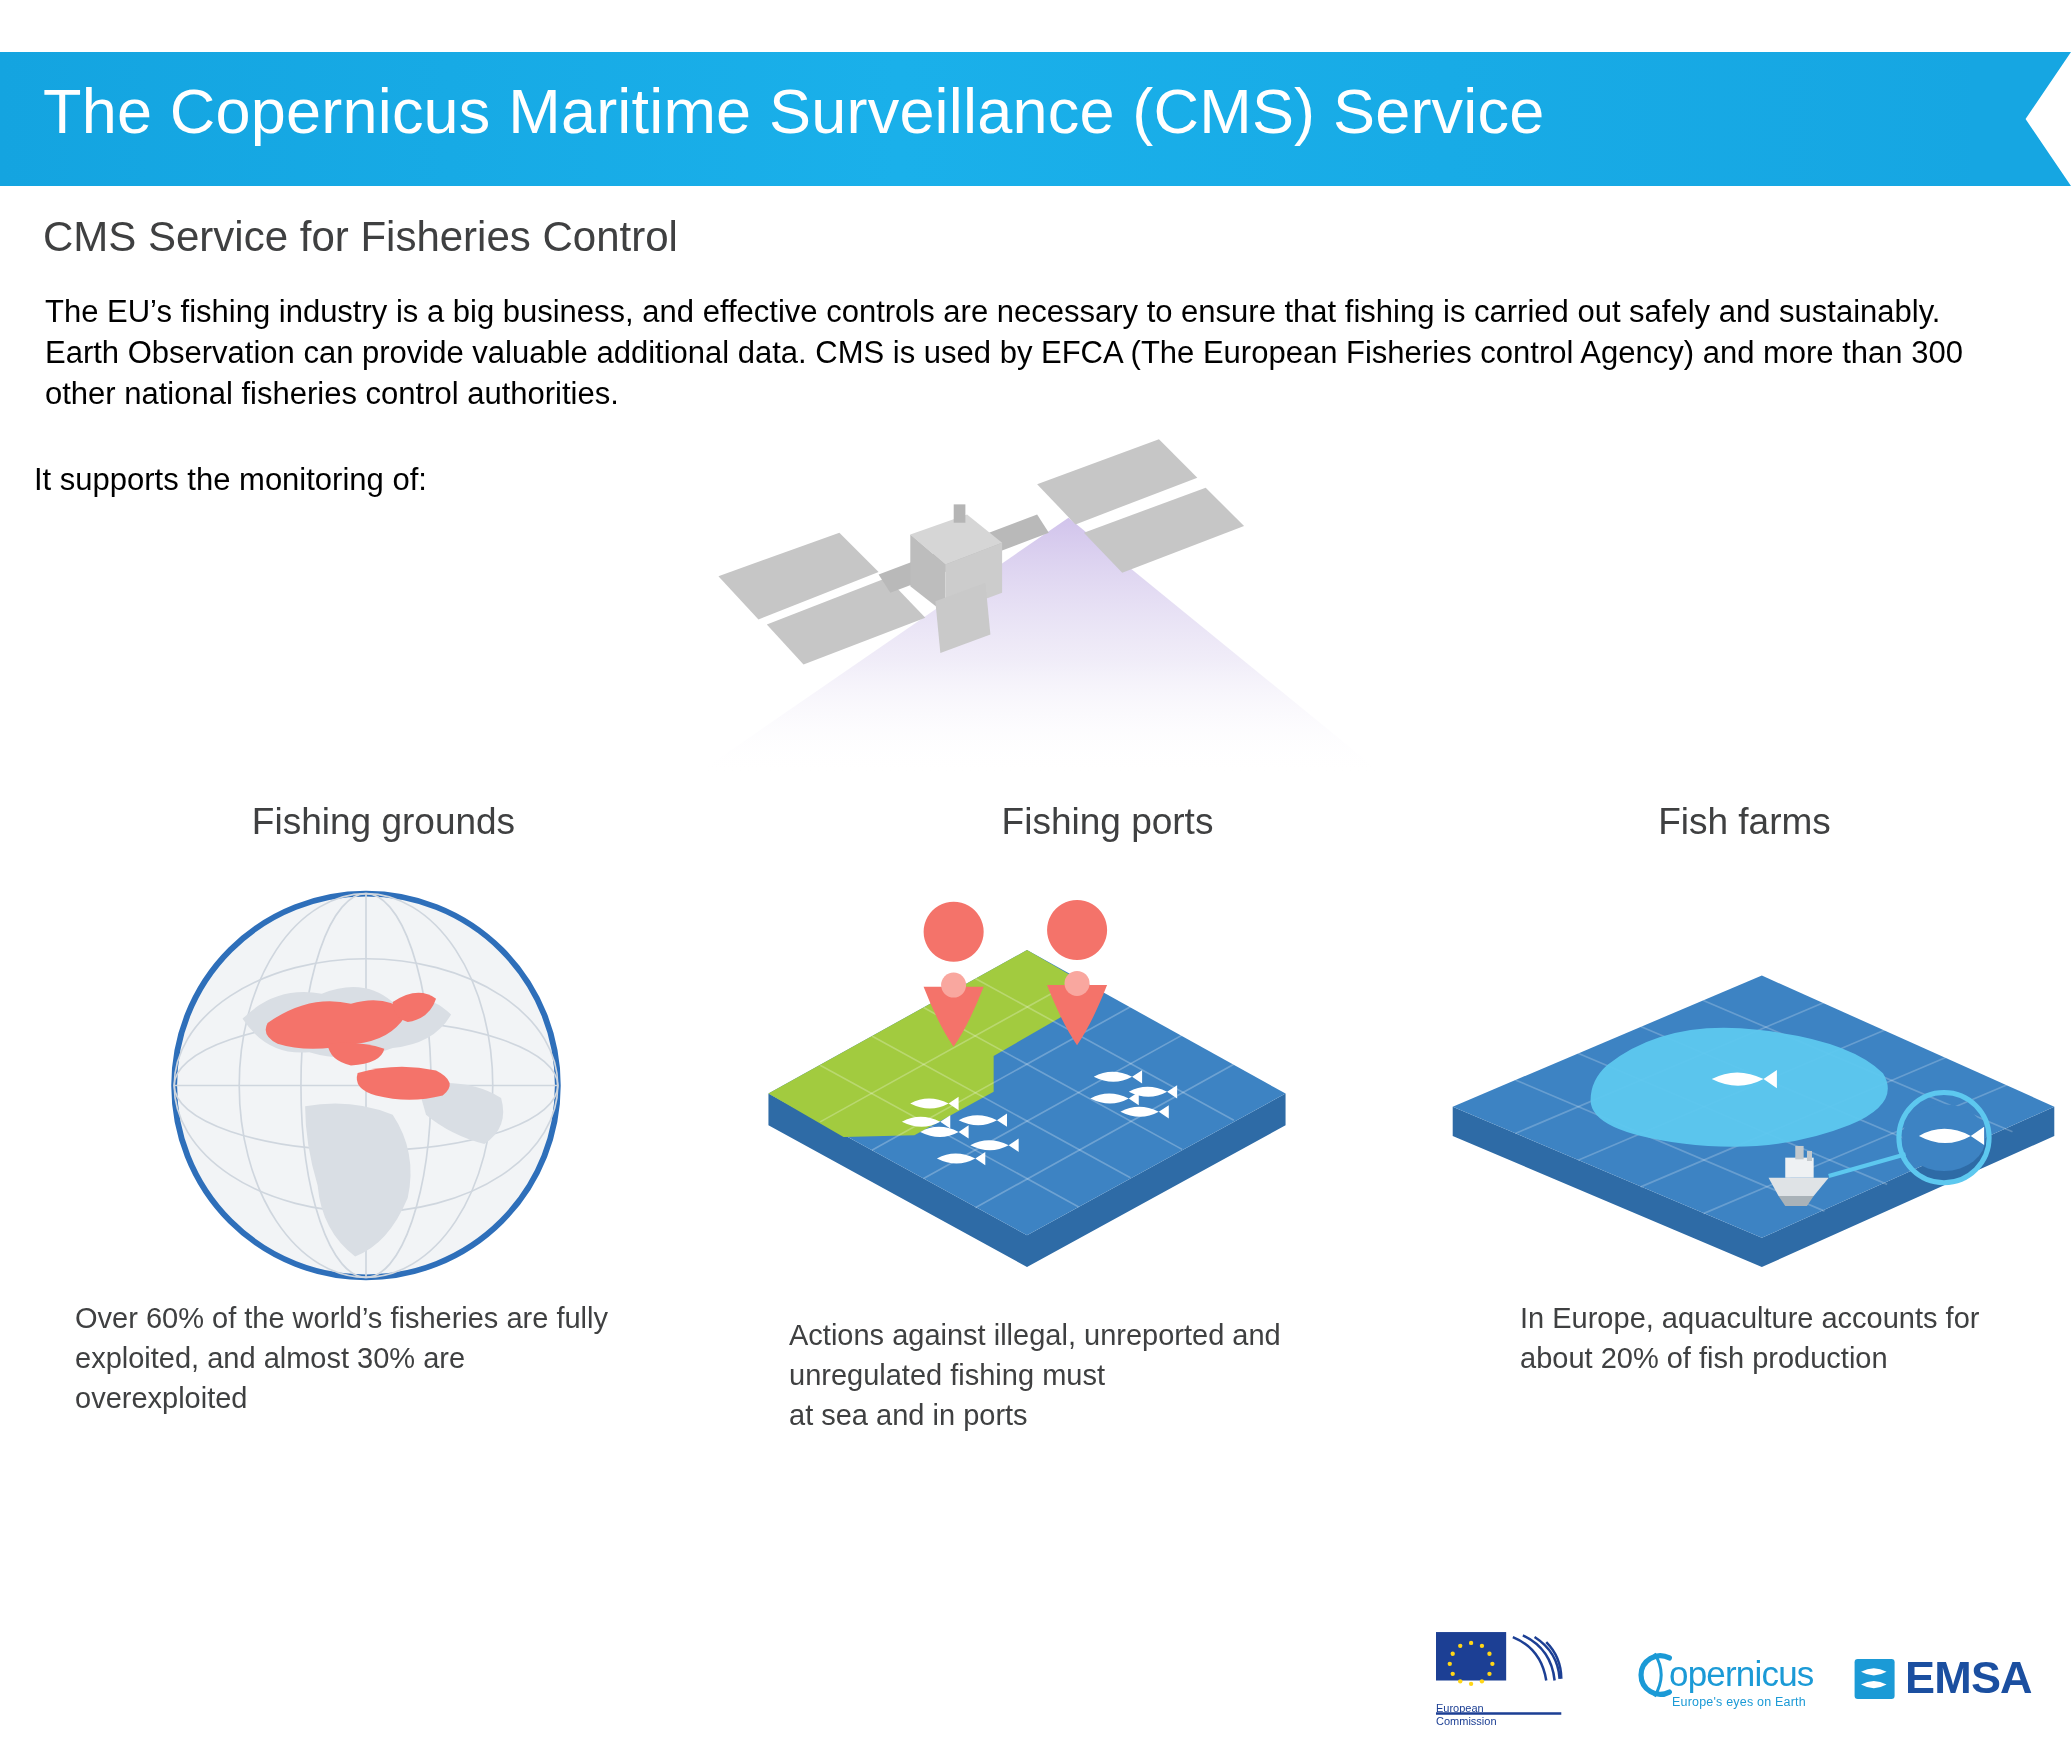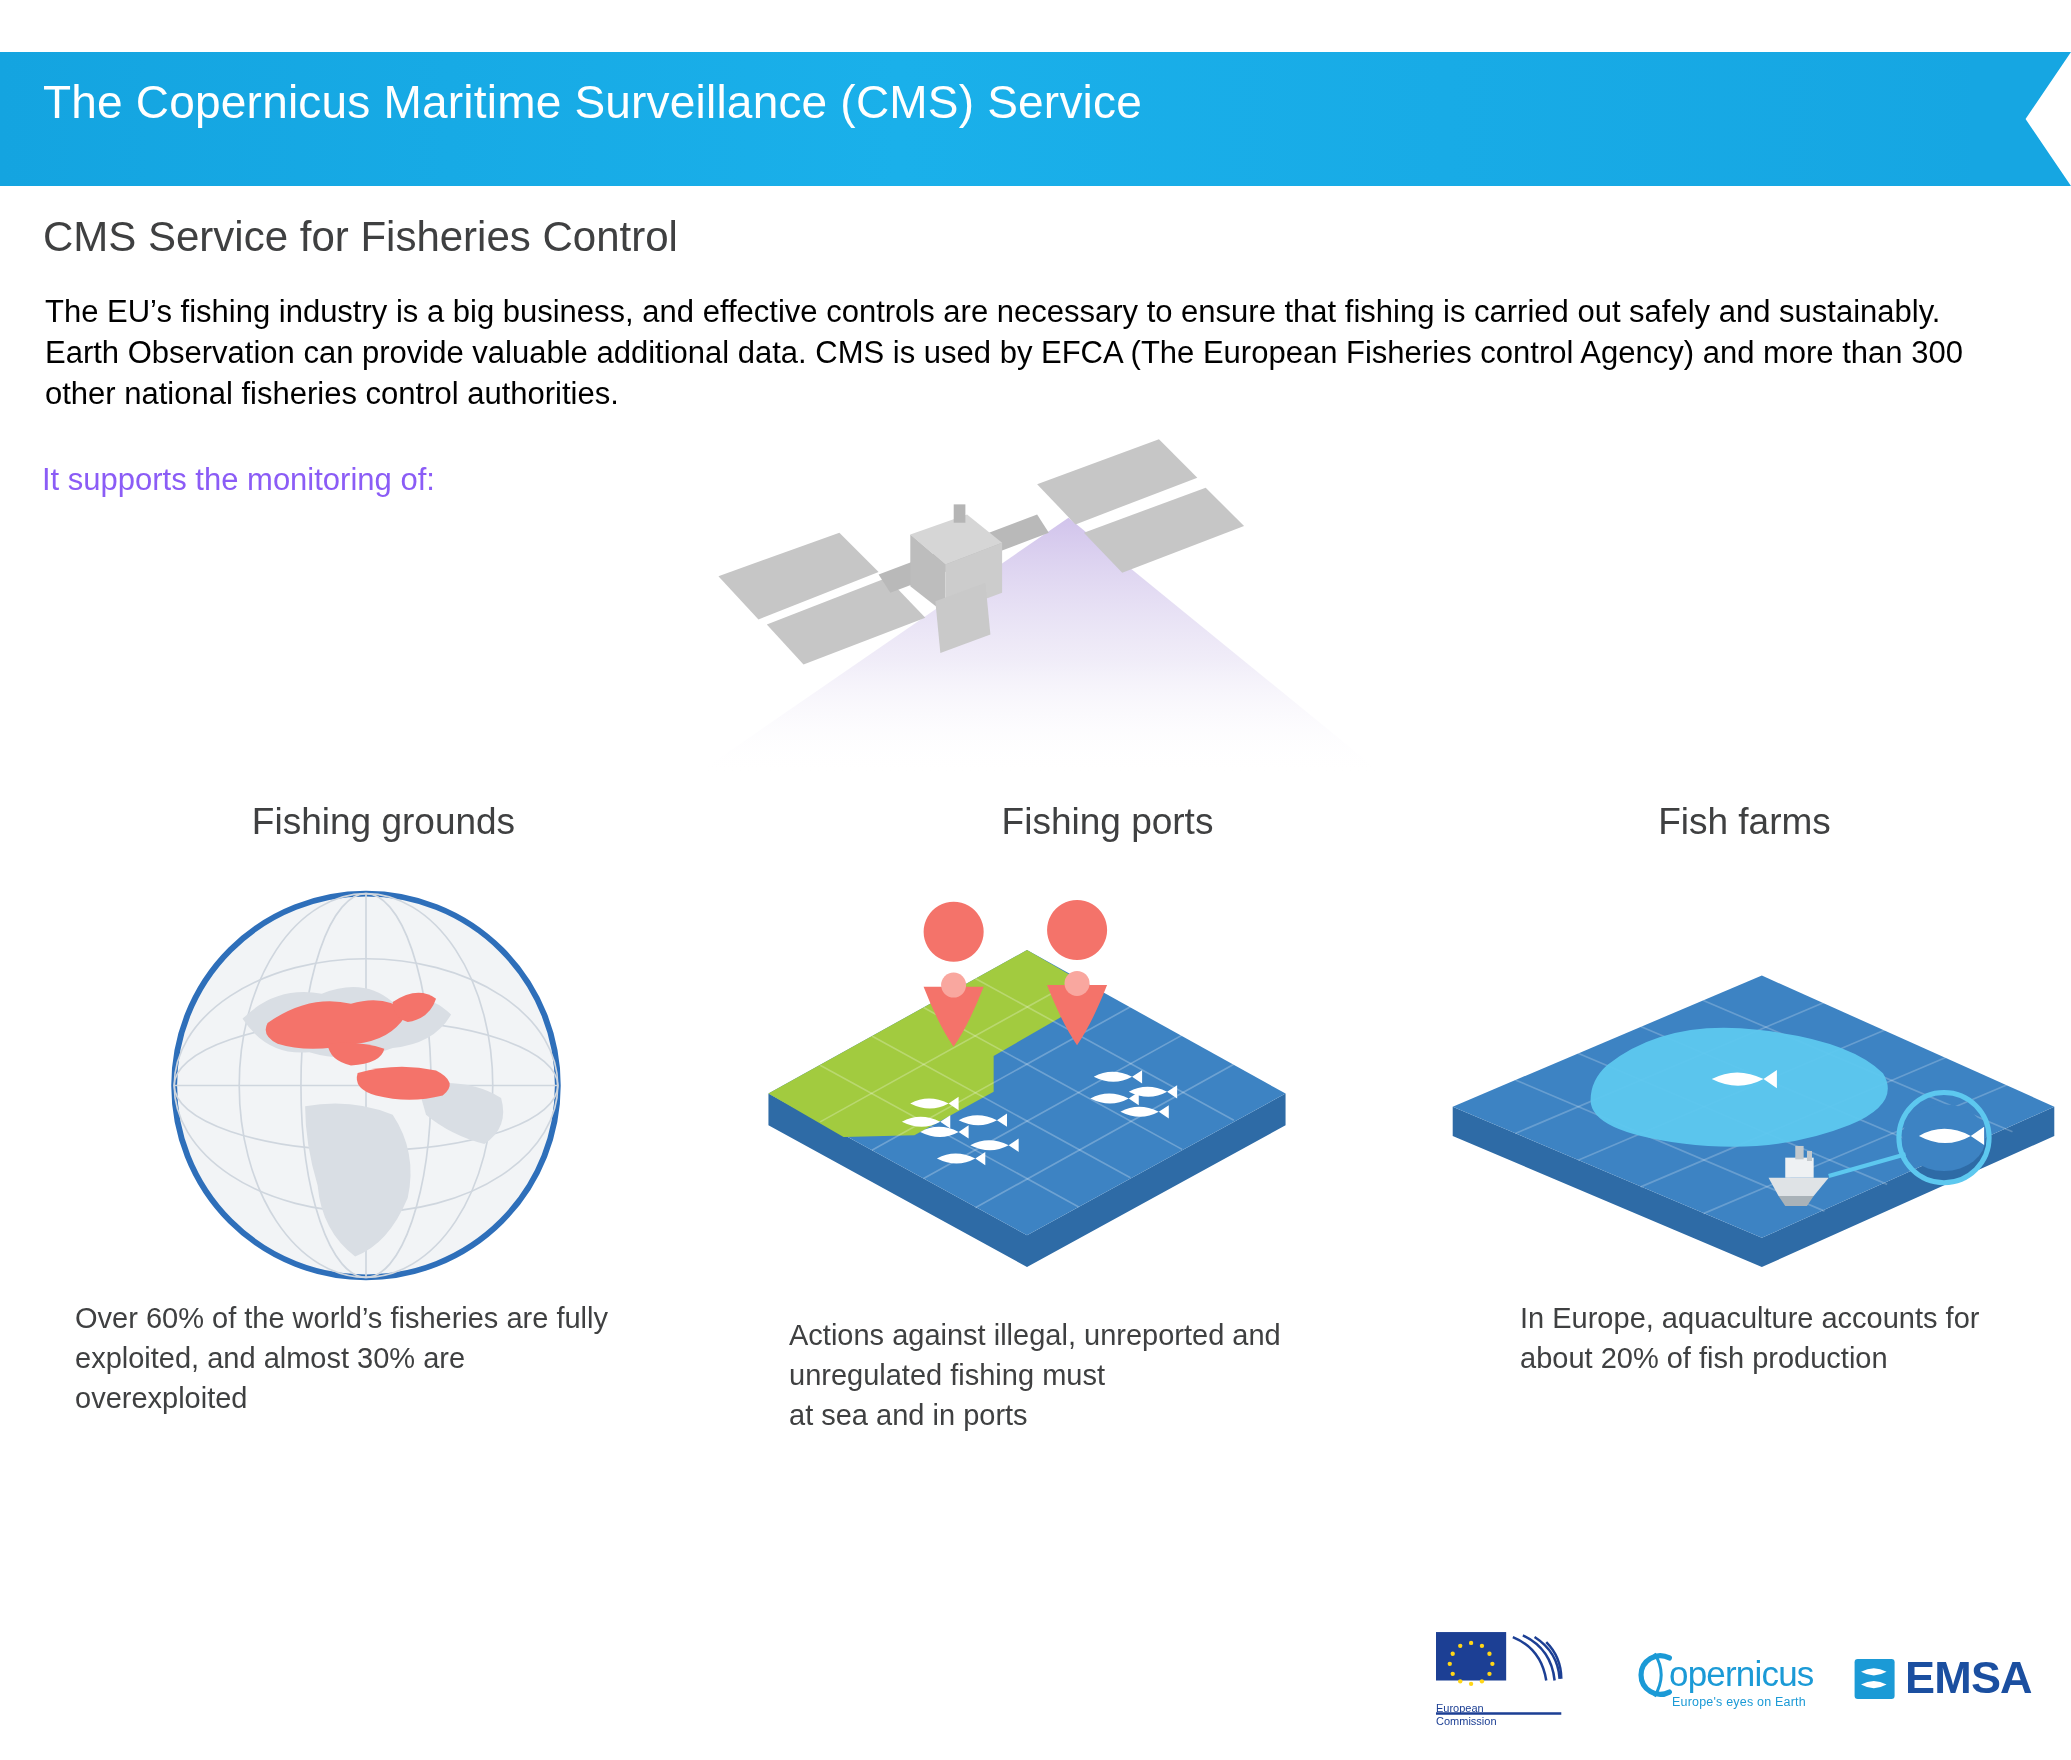--- a/index.html
+++ b/index.html
@@ -38,21 +38,21 @@
     top: 0;
     width: 101px;
     height: 134px;
     background: #16a6e2;
     clip-path: polygon(0 0, 100% 0, 55% 50%, 100% 100%, 0 100%);
   }
   .header-title {
     position: absolute;
     left: 43px;
     top: 23.4px;
-    font-size: 46px;
+    font-size: 63px;
     font-weight: 400;
     color: #ffffff;
     letter-spacing: 0.2px;
     white-space: nowrap;
   }
 
   
   .section-title {
     position: absolute;
     left: 43px;
@@ -65,24 +65,24 @@
     position: absolute;
     left: 45px;
     top: 291px;
     width: 1945px;
     font-size: 31px;
     line-height: 1.33;
     color: #000000;
   }
   .supports-text {
     position: absolute;
-    left: 42px;
+    left: 34px;
     top: 462px;
     font-size: 31px;
-    color: #8b5cf6;
+    color: #000000;
   }
 
   
   .satellite-wrap {
     position: absolute;
     left: 660px;
     top: 434px;
     width: 801px;
     height: 351px;
   }

